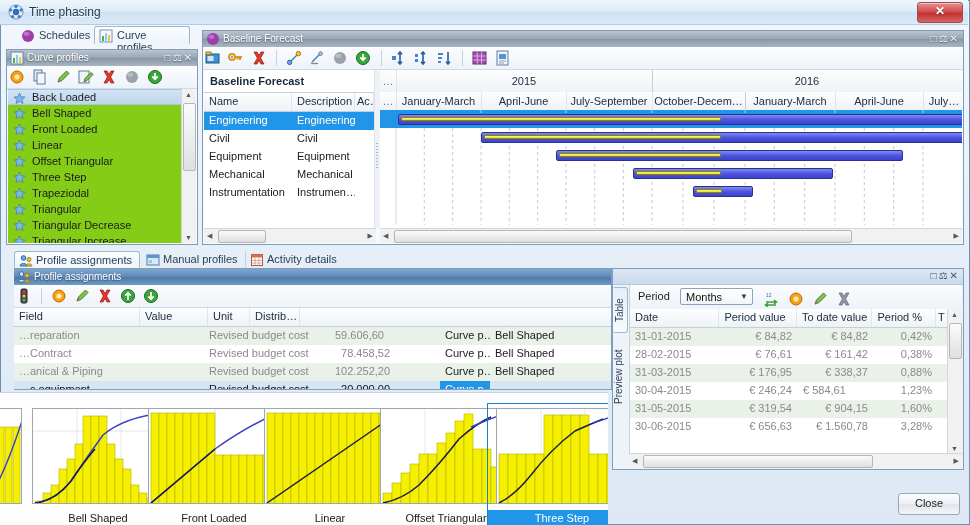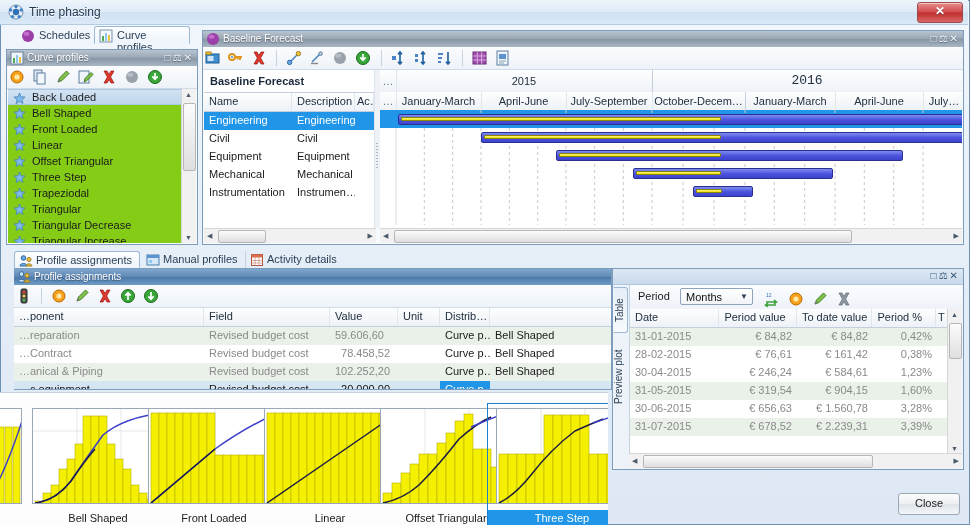--- a/index.html
+++ b/index.html
@@ -448,21 +448,21 @@
 
     <div style="position:absolute;left:177px;top:39px;right:1px;bottom:16px;background:#fff;overflow:hidden;">
 
       <div style="position:absolute;left:0;top:0;right:0;height:22px;
                   background:linear-gradient(#fdfefe,#eef2f7);border-bottom:1px solid #c3cfdb;">
         <div style="position:absolute;left:0;top:0;width:16px;height:22px;line-height:22px;
                     text-align:center;color:#66788a;border-right:1px solid #dfe6ee;">…</div>
         <div style="position:absolute;left:16px;top:0;width:256px;height:22px;line-height:22px;
                     text-align:center;border-right:1px solid #c3cfdb;font-size:11px;color:#22303f;">2015</div>
         <div style="position:absolute;left:272px;top:0;right:0;height:14px;line-height:22px;
-                    text-align:center;font-size:13px;color:#22303f;font-family:Liberation Mono, monospace;">2016</div>
+                    text-align:center;font-size:11px;color:#22303f;">2016</div>
       </div>
 
       <div style="position:absolute;left:0;top:22px;right:0;height:18px;
                   background:linear-gradient(#fdfefe,#eef2f7);border-bottom:1px solid #c3cfdb;">
         <div style="position:absolute;left:0;width:16px;height:18px;line-height:18px;text-align:center;
                     color:#66788a;border-right:1px solid #dfe6ee;">…</div>
         <div style="position:absolute;left:16px;width:85px;height:18px;line-height:18px;text-align:center;
                     border-right:1px solid #dfe6ee;font-size:11px;color:#22303f;">January-March</div>
         <div style="position:absolute;left:101px;width:85px;height:18px;line-height:18px;text-align:center;
                     border-right:1px solid #dfe6ee;font-size:11px;color:#22303f;">April-June</div>
@@ -621,21 +621,20 @@
       <span class="ico">
         <svg width="16" height="16" viewBox="0 0 16 16">
           <circle cx="8" cy="8" r="6.5" fill="#39a63a" stroke="#1c6a1c"></circle>
           <path d="M8 4 L8 11 M5.3 8.4 L8 11.2 L10.7 8.4" stroke="#fff" stroke-width="1.7" fill="none"></path>
         </svg>
       </span>
     </div>
 
     <div style="position:absolute;left:0;top:39px;right:0;bottom:0;background:#fff;overflow:hidden;">
       <div class="thead">
-        <div style="width:190px">…ponent</div>
         <div style="width:126px">Field</div>
         <div style="width:68px">Value</div>
         <div style="width:42px">Unit</div>
         <div style="width:50px">Distrib…</div>
       </div>
 
       <div class="trow altg">
         <div style="width:190px" class="dimtext">…reparation</div>
         <div style="width:126px" class="dimtext">Revised budget cost</div>
         <div style="width:68px;text-align:left;padding-right:8px" class="dimtext">59.606,60</div>
@@ -736,43 +735,43 @@
         <div style="width:78px;text-align:right;padding-right:6px" class="dimtext">€ 84,82</div>
         <div style="width:76px;text-align:right;padding-right:6px" class="dimtext">€ 84,82</div>
         <div style="width:64px;text-align:right;padding-right:6px" class="dimtext">0,42%</div>
       </div>
       <div class="trow">
         <div style="width:90px" class="dimtext">28-02-2015</div>
         <div style="width:78px;text-align:right;padding-right:6px" class="dimtext">€ 76,61</div>
         <div style="width:76px;text-align:right;padding-right:6px" class="dimtext">€ 161,42</div>
         <div style="width:64px;text-align:right;padding-right:6px" class="dimtext">0,38%</div>
       </div>
+      <div class="trow altg">
+        <div style="width:90px" class="dimtext">31-03-2015</div>
+        <div style="width:78px;text-align:right;padding-right:6px" class="dimtext">€ 176,95</div>
+        <div style="width:76px;text-align:right;padding-right:6px" class="dimtext">€ 338,37</div>
+        <div style="width:64px;text-align:right;padding-right:6px" class="dimtext">0,88%</div>
+      </div>
       <div class="trow">
         <div style="width:90px" class="dimtext">30-04-2015</div>
         <div style="width:78px;text-align:right;padding-right:6px" class="dimtext">€ 246,24</div>
-        <div style="width:76px;text-align:right;padding-right:6px" class="dimtext">€ 584,61</div>
+        <div style="width:76px;padding-right:6px" class="dimtext">€ 584,61</div>
         <div style="width:64px;text-align:right;padding-right:6px" class="dimtext">1,23%</div>
       </div>
       <div class="trow altg">
         <div style="width:90px" class="dimtext">31-05-2015</div>
         <div style="width:78px;text-align:right;padding-right:6px" class="dimtext">€ 319,54</div>
         <div style="width:76px;text-align:right;padding-right:6px" class="dimtext">€ 904,15</div>
         <div style="width:64px;text-align:right;padding-right:6px" class="dimtext">1,60%</div>
       </div>
       <div class="trow">
         <div style="width:90px" class="dimtext">30-06-2015</div>
         <div style="width:78px;text-align:right;padding-right:6px" class="dimtext">€ 656,63</div>
         <div style="width:76px;text-align:right;padding-right:6px" class="dimtext">€ 1.560,78</div>
         <div style="width:64px;text-align:right;padding-right:6px" class="dimtext">3,28%</div>
-      </div>
-      <div class="trow altg">
-        <div style="width:90px" class="dimtext">31-07-2015</div>
-        <div style="width:78px;text-align:right;padding-right:6px" class="dimtext">€ 678,52</div>
-        <div style="width:76px;text-align:right;padding-right:6px" class="dimtext">€ 2.239,31</div>
-        <div style="width:64px;text-align:right;padding-right:6px" class="dimtext">3,39%</div>
       </div>
 
     </div>
 
     <div class="sbv" style="right:1px;top:40px;bottom:15px;">
       <div class="arr" style="left:3px;top:2px;">▲</div>
       <div class="thumb" style="left:1px;top:14px;width:11px;height:34px;"></div>
       <div class="arr" style="left:3px;bottom:2px;">▼</div>
     </div>
     <div class="sbh" style="left:16px;bottom:1px;right:1px;">

